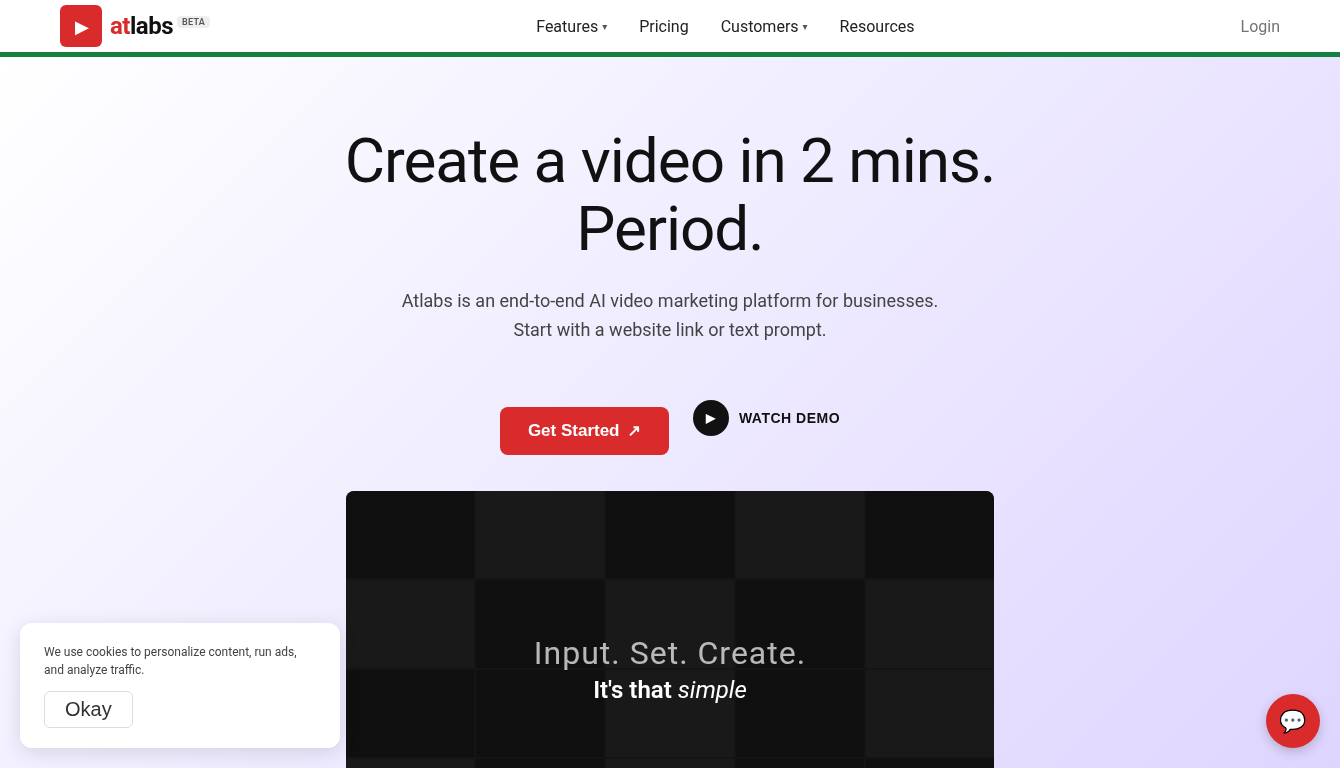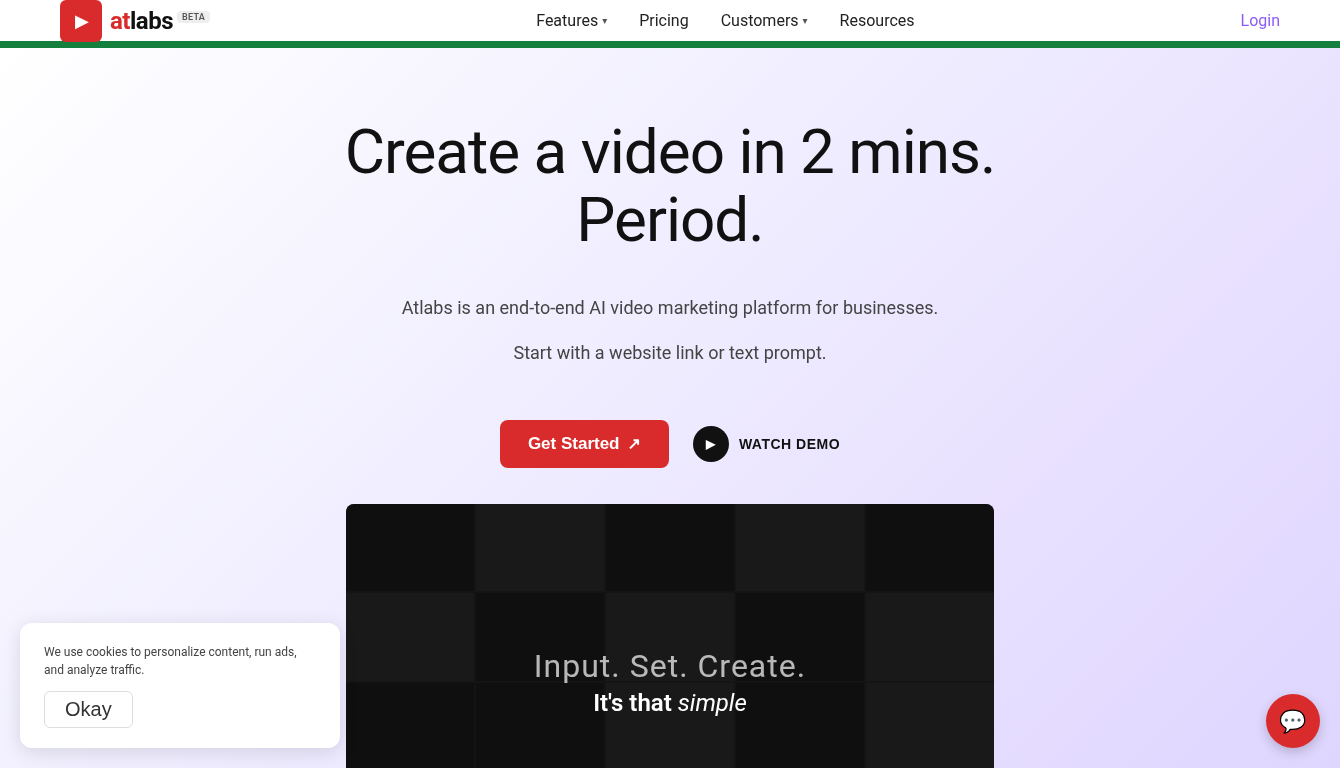--- a/index.html
+++ b/index.html
@@ -11,22 +11,22 @@
       min-height: 768px;
       overflow-x: hidden;
     }
 
     
     nav {
       display: flex;
       align-items: center;
       justify-content: space-between;
       padding: 0 60px;
-      height: 48px;
-      border-bottom: 7px solid #15803d;
+      height: 57px;
+      border-bottom: 5px solid #15803d;
       background: #fff;
       position: relative;
       z-index: 10;
     }
 
     .logo-area {
       display: flex;
       align-items: center;
       gap: 8px;
     }
@@ -95,21 +95,21 @@
     }
 
     .nav-actions {
       display: flex;
       align-items: center;
       gap: 24px;
     }
 
     .login-link {
       font-size: 16px;
-      color: #8b5cf6;
+      color: #737373;
       text-decoration: none;
       cursor: pointer;
     }
 
     .signup-btn {
       background: #111;
       color: #fff;
       font-size: 16px;
       font-weight: 600;
       padding: 10px 24px;
@@ -141,21 +141,21 @@
 
     .hero-subtitle {
       margin-top: 24px;
       text-align: center;
       color: #444;
       font-size: 18px;
       line-height: 1.6;
     }
 
     .hero-subtitle p {
-      margin: 16px;
+      margin: 0;
     }
 
     .hero-actions {
       display: flex;
       align-items: center;
       gap: 24px;
       margin-top: 36px;
     }
 
     .get-started-btn {
@@ -163,20 +163,21 @@
       color: #fff;
       font-size: 17px;
       font-weight: 600;
       padding: 14px 28px;
       border-radius: 8px;
       border: none;
       cursor: pointer;
       display: flex;
       align-items: center;
       gap: 8px;
+      margin-top: 26px;
     }
 
     .get-started-btn .arrow {
       font-size: 16px;
     }
 
     .watch-demo-btn {
       display: flex;
       align-items: center;
       gap: 10px;

